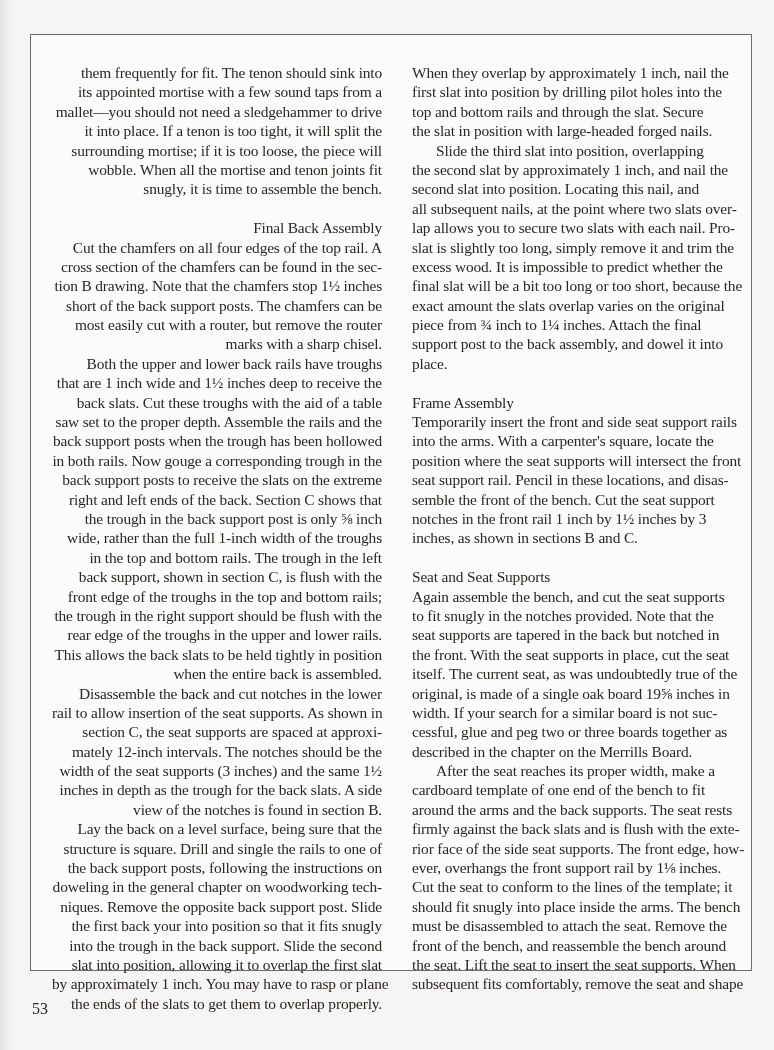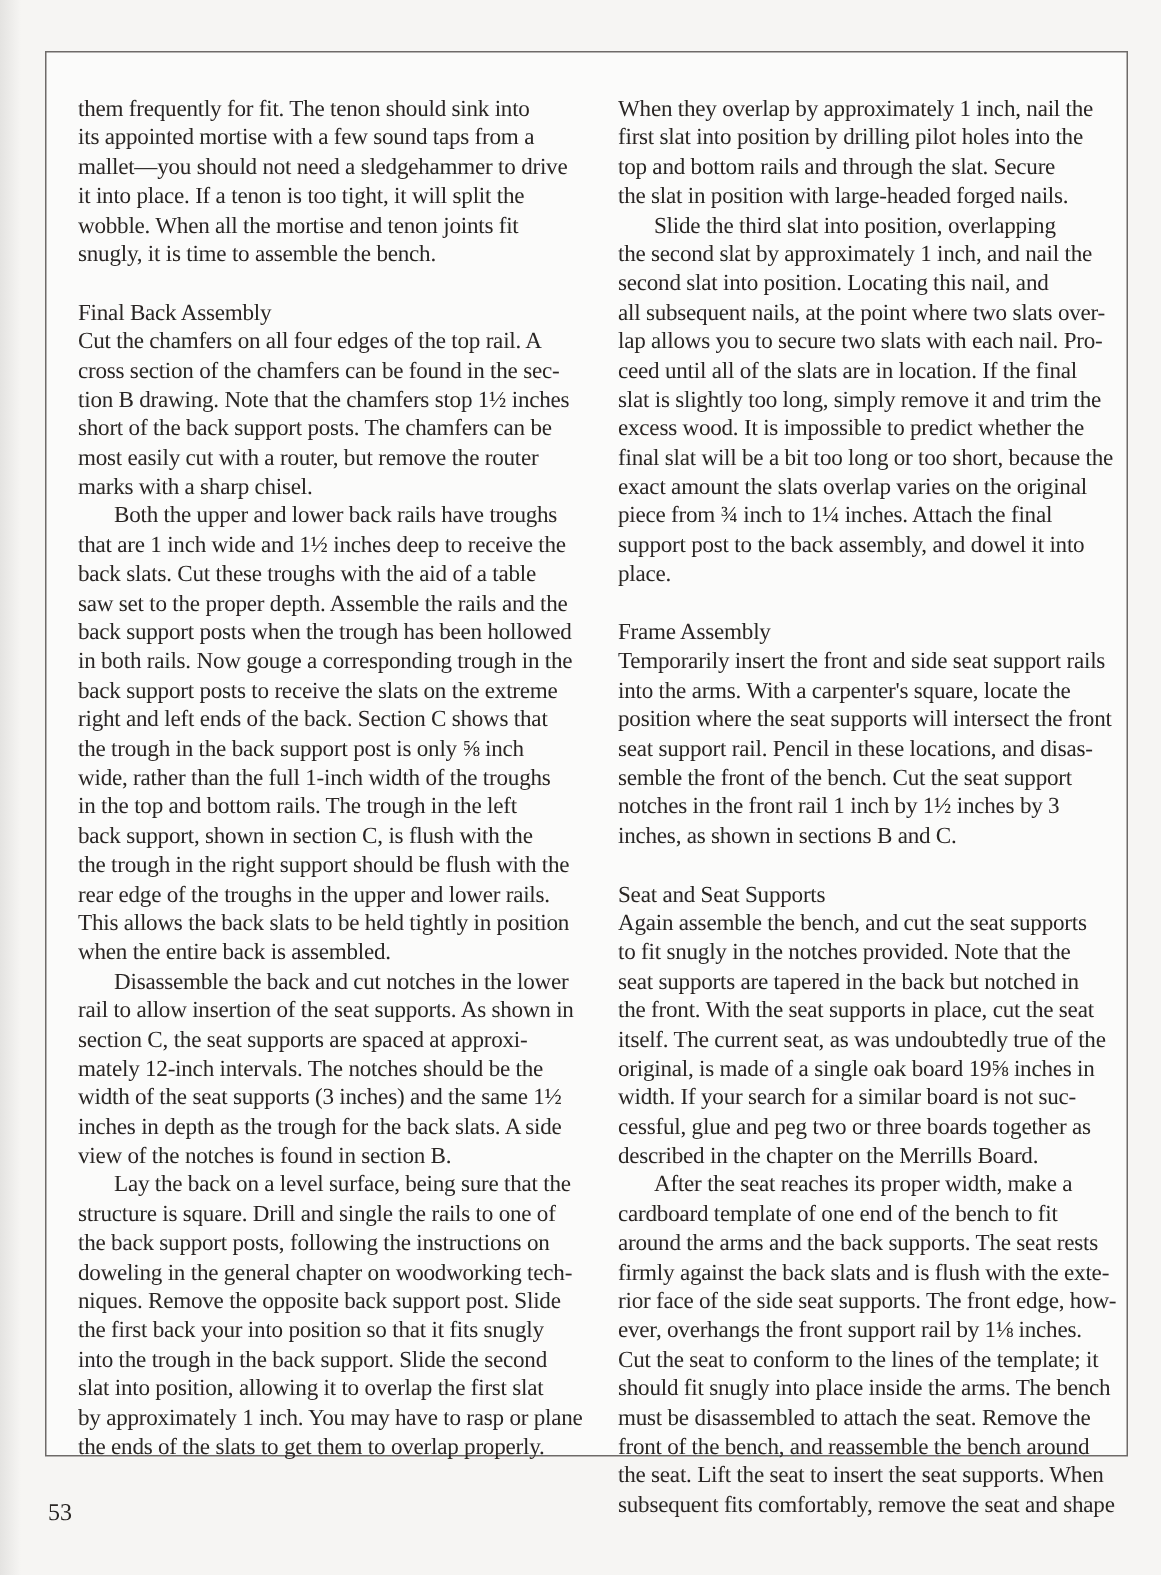--- a/index.html
+++ b/index.html
@@ -23,21 +23,21 @@
     box-sizing: border-box;
     background: #fbfbfa;
   }
   .col {
     position: absolute;
     top: 28px;
     font-size: 15.4px;
     line-height: 19.4px;
     letter-spacing: -0.15px;
   }
-  .col.left { left: 21px; width: 330px; }
+  .col.left { left: 21px; width: 330px; text-align: right; }
   .col.right { left: 369px; width: 335px; margin-left: 12px; }
   .line { white-space: nowrap; display: block; height: 19.4px; }
   .indent { padding-left: 24px; }
   .heading { font-weight: normal; }
   .gap { display: block; height: 19.4px; }
   .page-number {
     position: absolute;
     top: 1000px; left: 0; width: 712px;
     font-size: 16px;
     color: #2a2624;
@@ -50,20 +50,21 @@
 <div class="gutter-shade"></div>
 
 <div class="frame">
 
   <div class="col left">
     <div>
         <span class="line">them frequently for fit. The tenon should sink into</span>
         <span class="line">its appointed mortise with a few sound taps from a</span>
         <span class="line">mallet—you should not need a sledgehammer to drive</span>
         <span class="line">it into place. If a tenon is too tight, it will split the</span>
+        <span class="line">surrounding mortise; if it is too loose, the piece will</span>
         <span class="line">wobble. When all the mortise and tenon joints fit</span>
         <span class="line">snugly, it is time to assemble the bench.</span>
       </div>
     <span class="gap"></span>
     <span class="line heading">Final Back Assembly</span>
     <div>
         <span class="line">Cut the chamfers on all four edges of the top rail. A</span>
         <span class="line">cross section of the chamfers can be found in the sec-</span>
         <span class="line">tion B drawing. Note that the chamfers stop 1½ inches</span>
         <span class="line">short of the back support posts. The chamfers can be</span>
@@ -76,20 +77,21 @@
         <span class="line">back slats. Cut these troughs with the aid of a table</span>
         <span class="line">saw set to the proper depth. Assemble the rails and the</span>
         <span class="line">back support posts when the trough has been hollowed</span>
         <span class="line">in both rails. Now gouge a corresponding trough in the</span>
         <span class="line">back support posts to receive the slats on the extreme</span>
         <span class="line">right and left ends of the back. Section C shows that</span>
         <span class="line">the trough in the back support post is only ⅝ inch</span>
         <span class="line">wide, rather than the full 1-inch width of the troughs</span>
         <span class="line">in the top and bottom rails. The trough in the left</span>
         <span class="line">back support, shown in section C, is flush with the</span>
+        <span class="line">front edge of the troughs in the top and bottom rails;</span>
         <span class="line">the trough in the right support should be flush with the</span>
         <span class="line">rear edge of the troughs in the upper and lower rails.</span>
         <span class="line">This allows the back slats to be held tightly in position</span>
         <span class="line">when the entire back is assembled.</span>
       </div>
     <div>
         <span class="line indent">Disassemble the back and cut notches in the lower</span>
         <span class="line">rail to allow insertion of the seat supports. As shown in</span>
         <span class="line">section C, the seat supports are spaced at approxi-</span>
         <span class="line">mately 12-inch intervals. The notches should be the</span>
@@ -117,21 +119,20 @@
         <span class="line">first slat into position by drilling pilot holes into the</span>
         <span class="line">top and bottom rails and through the slat. Secure</span>
         <span class="line">the slat in position with large-headed forged nails.</span>
       </div>
     <div>
         <span class="line indent">Slide the third slat into position, overlapping</span>
         <span class="line">the second slat by approximately 1 inch, and nail the</span>
         <span class="line">second slat into position. Locating this nail, and</span>
         <span class="line">all subsequent nails, at the point where two slats over-</span>
         <span class="line">lap allows you to secure two slats with each nail. Pro-</span>
-        <span class="line">ceed until all of the slats are in location. If the final</span>
         <span class="line">slat is slightly too long, simply remove it and trim the</span>
         <span class="line">excess wood. It is impossible to predict whether the</span>
         <span class="line">final slat will be a bit too long or too short, because the</span>
         <span class="line">exact amount the slats overlap varies on the original</span>
         <span class="line">piece from ¾ inch to 1¼ inches. Attach the final</span>
         <span class="line">support post to the back assembly, and dowel it into</span>
         <span class="line">place.</span>
       </div>
     <span class="gap"></span>
     <span class="line heading">Frame Assembly</span>

